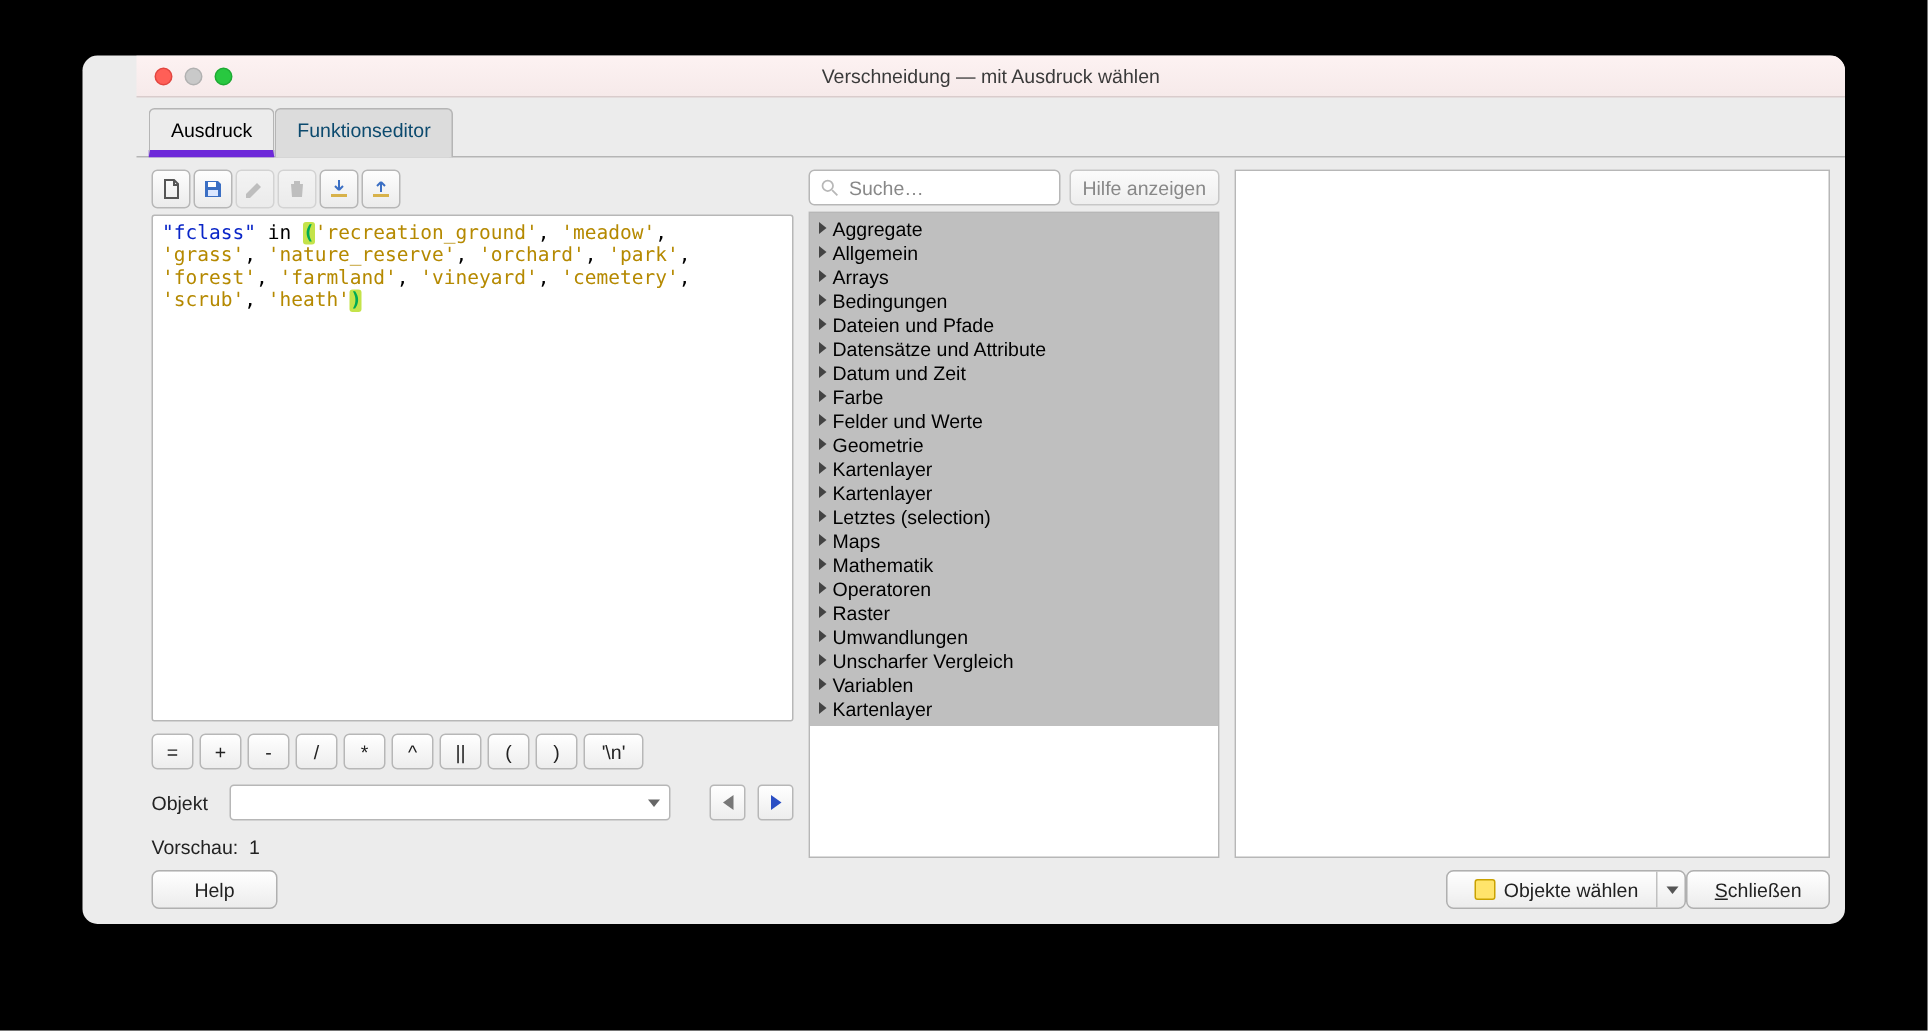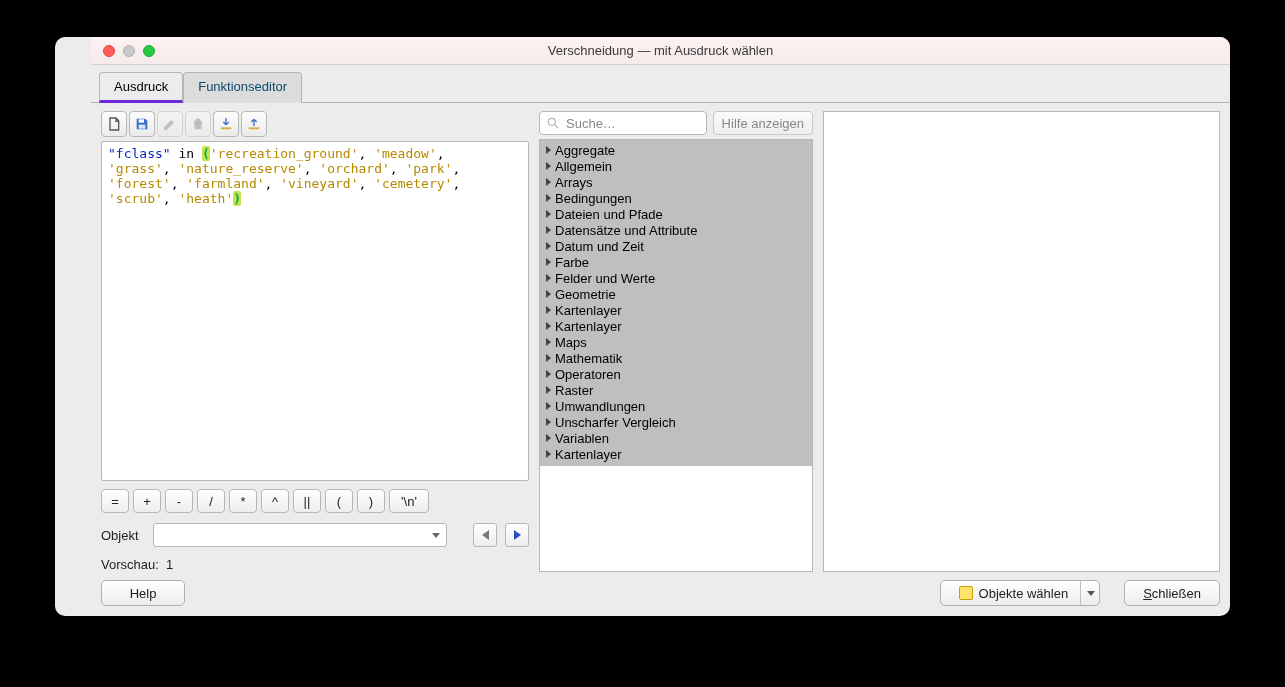--- a/index.html
+++ b/index.html
@@ -68,21 +68,21 @@
     background: #e6e6e6;
     font-size: 13px;
     position: relative;
     top: 1px;
     cursor: default;
   }
   .tab.active {
     background: #ececec;
     color: #000;
     z-index: 2;
-    border-bottom: 3px solid #6d28d9;
+    border-bottom: 5px solid #6d28d9;
   }
   .tab:not(.active) {
     background: #dcdcdc;
     color: #0c4a6e;
   }
   .tabcontent {
     flex: 1;
     border-top: 1px solid #b5b5b5;
     display: flex;
     flex-direction: column;
@@ -254,21 +254,21 @@
   .rightbox {
     flex:1;
     border:1px solid #b7b7b7;
     background:#fff;
   }
 
   .footer {
     display:flex;
     align-items:center;
     padding: 4px 10px 10px 10px;
-    gap:24px;
+    gap:0;
   }
   .btn {
     height: 26px;
     padding: 0 18px;
     border:1px solid #b0b0b0;
     border-radius:5px;
     background: linear-gradient(#fff,#ececec);
     font-size:13px;
     display:flex;align-items:center;gap:6px;
   }
@@ -441,20 +441,24 @@
               <div class="treerow">
                 <div class="disc"></div>
                 <span>Kartenlayer</span>
               </div>
               <div class="treerow">
                 <div class="disc"></div>
                 <span>Kartenlayer</span>
               </div>
               <div class="treerow">
                 <div class="disc"></div>
+                <span>Letztes (selection)</span>
+              </div>
+              <div class="treerow">
+                <div class="disc"></div>
                 <span>Maps</span>
               </div>
               <div class="treerow">
                 <div class="disc"></div>
                 <span>Mathematik</span>
               </div>
               <div class="treerow">
                 <div class="disc"></div>
                 <span>Operatoren</span>
               </div>

